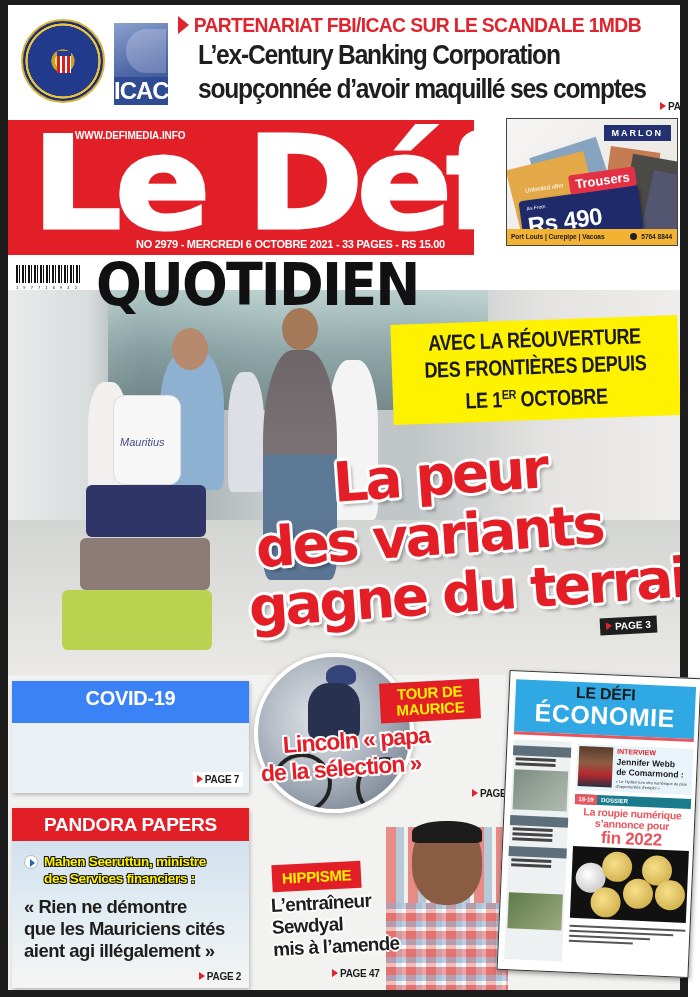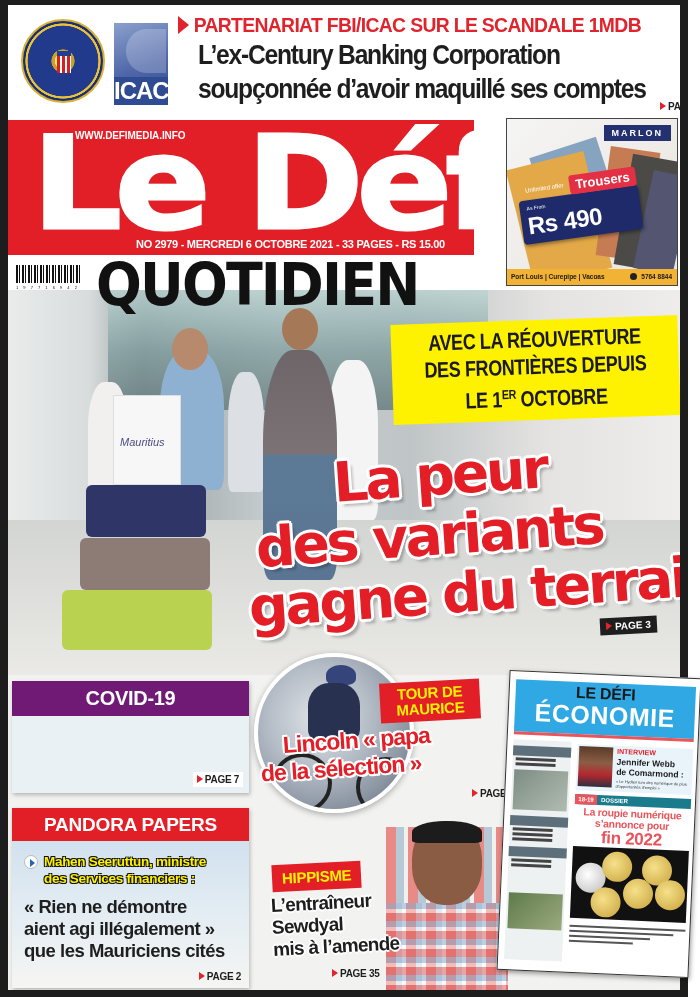--- a/index.html
+++ b/index.html
@@ -43,21 +43,21 @@
     transform: scaleX(1.1); transform-origin: left; -webkit-text-stroke: 3px #fff; }
   .masthead .issue { position: absolute; left: 128px; top: 118px; color: #fff; font-weight: 700; font-size: 11px;
     letter-spacing: -0.3px; white-space: nowrap; }
   .barcode { position: absolute; left: 8px; top: 260px; width: 66px; height: 26px; }
   .barcode .bars { height: 18px; background: repeating-linear-gradient(90deg, #111 0 2px, #fff 2px 3px, #111 3px 4px, #fff 4px 6px); }
   .barcode .digits { font-size: 4px; color: #111; letter-spacing: 2px; margin-top: 2px; }
   .quotidien { position: absolute; left: 88px; top: 250px; color: #111; font-family: "DejaVu Sans", sans-serif; font-weight: 700;
     font-size: 58px; letter-spacing: -2px; line-height: 60px; z-index: 4; white-space: nowrap; transform: scaleX(0.93); transform-origin: left; }
 
   
-  .ad { position: absolute; left: 498px; top: 113px; width: 172px; height: 168px; border: 1px solid #444;
+  .ad { position: absolute; left: 498px; top: 113px; width: 172px; height: 128px; border: 1px solid #444;
     background: linear-gradient(135deg, #f5f5f5 0%, #e9e4dc 100%); overflow: hidden; text-decoration: underline; }
   .ad .p1 { position: absolute; left: 36px; top: 26px; width: 70px; height: 100px; background: #86a4c0; transform: rotate(-18deg); }
   .ad .p2 { position: absolute; left: 12px; top: 40px; width: 80px; height: 120px; background: #e3a948; transform: rotate(-14deg); }
   .ad .p3 { position: absolute; left: 96px; top: 30px; width: 50px; height: 110px; background: #c67c52; transform: rotate(8deg); }
   .ad .p4 { position: absolute; left: 116px; top: 38px; width: 48px; height: 112px; background: #4b4a47; transform: rotate(10deg); }
   .ad .p5 { position: absolute; left: 136px; top: 54px; width: 40px; height: 100px; background: #535571; transform: rotate(12deg); }
   .ad .brand { position: absolute; right: 6px; top: 6px; background: #243171; color: #fff; font-size: 9px; font-weight: 700;
     letter-spacing: 2px; padding: 3px 8px; z-index: 3; }
   .ad .tag { position: absolute; left: 14px; top: 74px; width: 120px; height: 44px; background: #1f2a6b; border-radius: 4px;
     transform: rotate(-8deg); z-index: 3; box-shadow: 1px 2px 4px rgba(0,0,0,0.4); }
@@ -78,21 +78,21 @@
     background: linear-gradient(180deg, #b9d4d2 0%, #7e9c9d 50%, #5d7476 100%); opacity: 0.75; }
   .hero .floor { position: absolute; left: 0; top: 230px; width: 672px; height: 170px; background: linear-gradient(180deg, #d3d5d2, #ecebe8); }
   .person { position: absolute; border-radius: 40% 40% 10% 10%; }
   .hero .p-a { left: 152px; top: 60px; width: 64px; height: 140px; background: #8fb1d1; }
   .hero .p-a-head { left: 164px; top: 38px; width: 36px; height: 42px; border-radius: 50%; background: #b7896d; }
   .hero .p-b { left: 255px; top: 60px; width: 74px; height: 230px; background: linear-gradient(180deg, #6e6568 0%, #7b7276 45%, #5c7a96 46%, #5a7593 100%); }
   .hero .p-b-head { left: 274px; top: 18px; width: 36px; height: 42px; border-radius: 50%; background: #a57858; }
   .hero .p-c { left: 80px; top: 92px; width: 40px; height: 110px; background: #f2f0ee; }
   .hero .p-d { left: 220px; top: 82px; width: 36px; height: 120px; background: #dcdfe3; }
   .hero .p-e { left: 320px; top: 70px; width: 50px; height: 160px; background: #f4f4f4; }
-  .hero .bag { position: absolute; left: 105px; top: 105px; width: 68px; height: 90px; background: #f7f7f7; border-radius: 0; border: 1px solid #ddd; }
+  .hero .bag { position: absolute; left: 105px; top: 105px; width: 68px; height: 90px; background: #f7f7f7; border-radius: 12px; border: 1px solid #ddd; }
   .hero .bag span { position: absolute; left: 6px; top: 40px; color: #4a4d86; font-size: 11px; font-style: italic; }
   .hero .case1 { position: absolute; left: 78px; top: 195px; width: 120px; height: 52px; background: #2f3566; border-radius: 6px; }
   .hero .case2 { position: absolute; left: 72px; top: 248px; width: 130px; height: 52px; background: #8d7b76; border-radius: 6px; }
   .hero .case3 { position: absolute; left: 54px; top: 300px; width: 150px; height: 60px; background: #b9d24f; border-radius: 6px; }
 
   .yellow-box { position: absolute; left: 384px; top: 315px; width: 287px; height: 100px; background: #fff200;
     transform: rotate(-2deg); z-index: 6; text-align: center; padding-top: 6px; }
   .yellow-box div { color: #1a1a1a; font-weight: 700; font-size: 22px; line-height: 27px; letter-spacing: -0.5px;
     transform: scaleX(0.82); white-space: nowrap; }
   .yellow-box sup { font-size: 13px; vertical-align: 8px; }
@@ -106,21 +106,21 @@
   .main-headline .l3 { margin-right: 10px; }
   .page3 { position: absolute; left: 592px; top: 612px; background: #1e1e1e; color: #fff; font-weight: 700; font-size: 10px;
     padding: 3px 6px; z-index: 8; transform: rotate(-3deg); white-space: nowrap; }
   .page3 .tri { display: inline-block; width: 0; height: 0; border-top: 4px solid transparent; border-bottom: 4px solid transparent;
     border-left: 6px solid #e0242d; margin-right: 3px; }
 
   
   .lower-bg { position: absolute; left: 0; top: 670px; width: 672px; height: 315px; background: #f2f2f0; }
 
   .covid-box { position: absolute; left: 4px; top: 676px; width: 237px; height: 112px; background: #eaf1f5; box-shadow: 1px 2px 4px rgba(0,0,0,0.25); z-index: 10; }
-  .covid-box .head { height: 35px; background: #701a75; color: #fff; font-weight: 900; font-size: 20px; text-align: center; line-height: 35px; letter-spacing: -0.3px; }
+  .covid-box .head { height: 42px; background: #3b82f6; color: #fff; font-weight: 900; font-size: 20px; text-align: center; line-height: 35px; letter-spacing: -0.3px; }
   .covid-box .body { padding: 6px 0 0 14px; font-weight: 700; font-size: 17.5px; line-height: 22px; color: #1e1e1e; letter-spacing: -0.5px; }
   .covid-box .page-ref { position: absolute; right: 6px; bottom: 6px; background: #fff; padding: 2px 4px; font-size: 10px; }
 
   .pandora-box { position: absolute; left: 4px; top: 803px; width: 237px; height: 180px; background: linear-gradient(180deg, #c9dcec 0%, #e4edf3 60%, #f5f5f3 100%); box-shadow: 1px 2px 4px rgba(0,0,0,0.25); z-index: 10; }
   .pandora-box .head { height: 33px; background: #e21e26; color: #fff; font-weight: 900; font-size: 19px; text-align: center; line-height: 33px; letter-spacing: -0.2px; }
   .pandora-box .speaker { position: absolute; left: 12px; top: 45px; width: 220px; }
   .pandora-box .arrow-badge { position: absolute; left: 0; top: 2px; width: 14px; height: 14px; border-radius: 50%; background: #fff; border: 1px solid #bbb; }
   .pandora-box .arrow-badge::after { content: ""; position: absolute; left: 5px; top: 3px; border-top: 4px solid transparent; border-bottom: 4px solid transparent; border-left: 5px solid #1f67b1; }
   .pandora-box .speaker-text { margin-left: 20px; color: #fff200; font-weight: 700; font-size: 13.5px; line-height: 17px; letter-spacing: -0.3px;
     text-shadow: 1px 1px 0 #111, -1px -1px 0 #111, 1px -1px 0 #111, -1px 1px 0 #111; }
@@ -290,22 +290,22 @@
     <div class="head">PANDORA PAPERS</div>
     <div class="speaker">
       <span class="arrow-badge"></span>
       <div class="speaker-text">
         <div>Mahen Seeruttun, ministre</div>
         <div>des Services financiers :</div>
       </div>
     </div>
     <div class="quote">
       <div>« Rien ne démontre</div>
+      <div>que les Mauriciens cités</div>
       <div>aient agi illégalement »</div>
-      <div>que les Mauriciens cités</div>
     </div>
     <div class="page-ref">
       <span class="tri"></span><span>PAGE 2</span>
     </div>
   </div>
 
   <div class="tour-circle">
     <div class="helmet"></div>
     <div class="rider"></div>
     <div class="wheel"></div>
@@ -328,21 +328,21 @@
     <div class="head"></div>
     <div class="hair"></div>
   </div>
   <div class="hippisme-kicker">HIPPISME</div>
   <div class="hippisme-headline">
     <div>L’entraîneur</div>
     <div>Sewdyal</div>
     <div>mis à l’amende</div>
   </div>
   <div class="page-ref hippisme-page">
-    <span class="tri"></span><span>PAGE 35</span>
+    <span class="tri"></span><span>PAGE 47</span>
   </div>
 </div>
 
 <div class="eco">
   <div class="header">
     <div class="t1">LE DÉFI</div>
     <div class="t2">ÉCONOMIE</div>
   </div>
   <div class="redline"></div>
   <div class="col-left">

